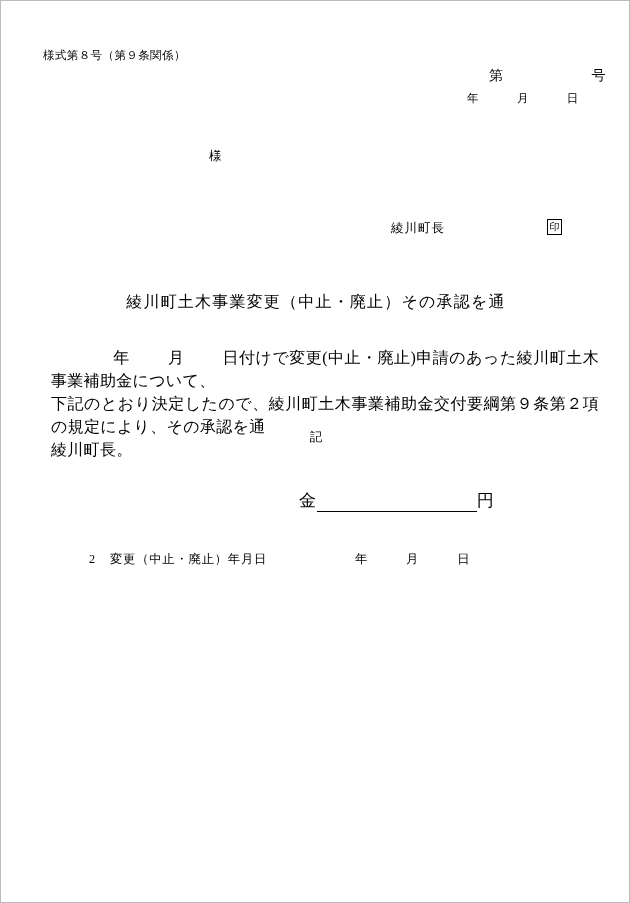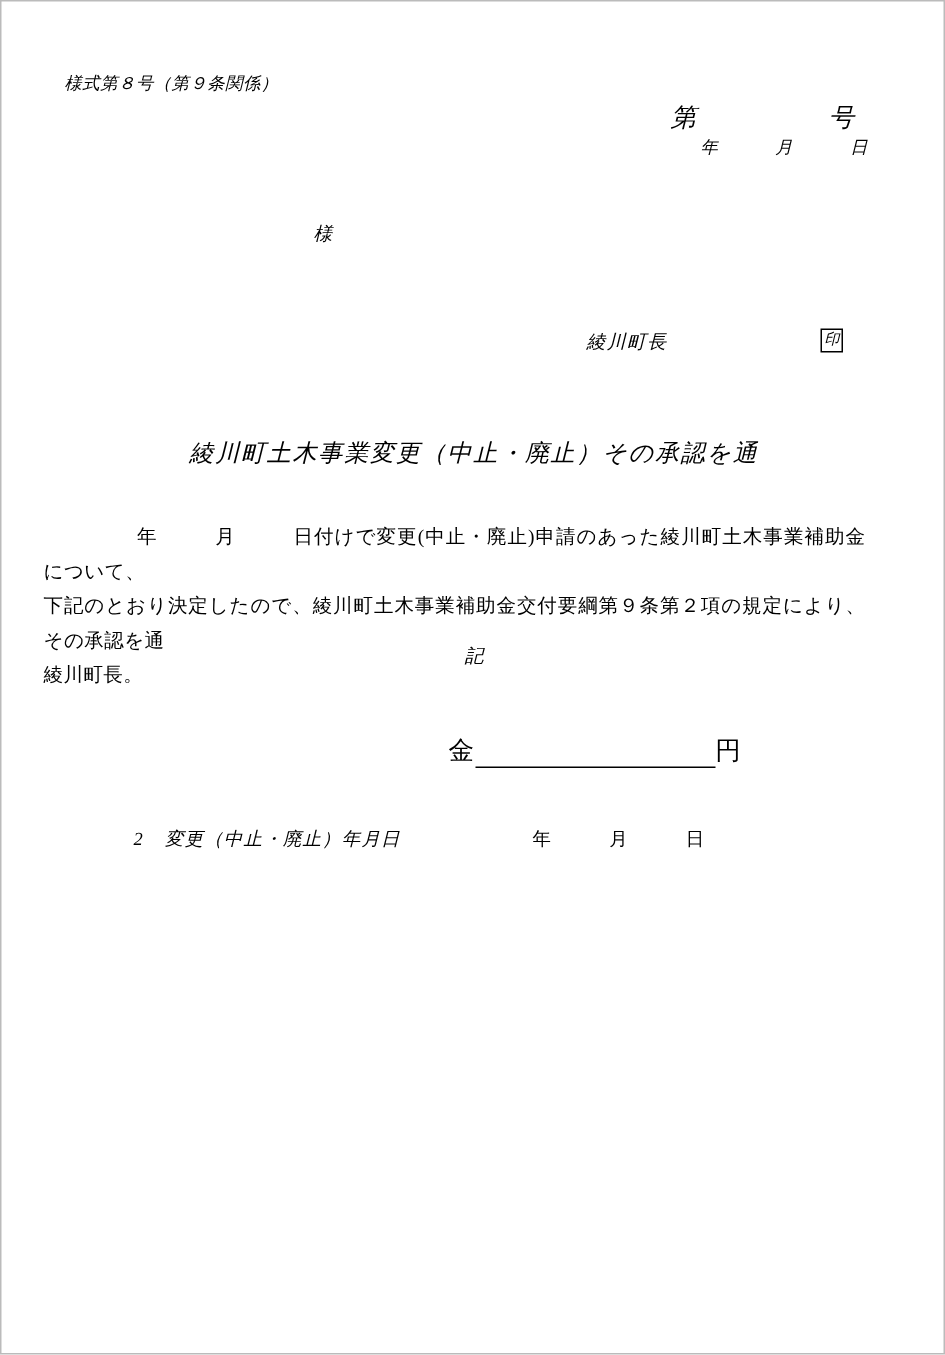--- a/index.html
+++ b/index.html
@@ -12,33 +12,33 @@
     width: 630px;
     height: 903px;
     background: #ffffff;
     margin: 0 auto;
     border: 1px solid #bbbbbb;
     box-sizing: border-box;
     font-family: "Liberation Serif", "DejaVu Serif", serif;
     color: #000000;
     overflow: hidden;
   }
-  .abs { position: absolute; white-space: nowrap; font-style: italic; }
+  .abs { position: absolute; white-space: nowrap; }
 
   .form-no {
     left: 42px;
     top: 47px;
     font-size: 11.5px;
     letter-spacing: 0.4px;
   }
 
   .num-row {
-    left: 446px;
+    left: 488px;
     top: 66px;
-    font-size: 17px;
+    font-size: 14px;
     letter-spacing: 0.4px;
   }
   .num-row .gap-wide { display: inline-block; width: 88px; }
 
   .date-row {
     left: 466px;
     top: 90px;
     font-size: 11.5px;
     letter-spacing: 0.4px;
   }
@@ -77,24 +77,24 @@
     top: 291px;
     width: 630px;
     text-align: center;
     font-size: 16px;
     letter-spacing: 1.2px;
     white-space: nowrap;
   }
 
   .body-block {
     position: absolute;
-    left: 28px;
+    left: 50px;
     top: 345px;
     width: 548px;
-    font-size: 13px;
+    font-size: 16px;
     line-height: 23px;
     letter-spacing: 0.3px;
     text-align: justify;
   }
   .body-block .indent { display: inline-block; width: 62px; }
   .body-block .g1 { display: inline-block; width: 38px; }
   .body-block .g2 { display: inline-block; width: 38px; }
 
   .ki {
     left: 0;

